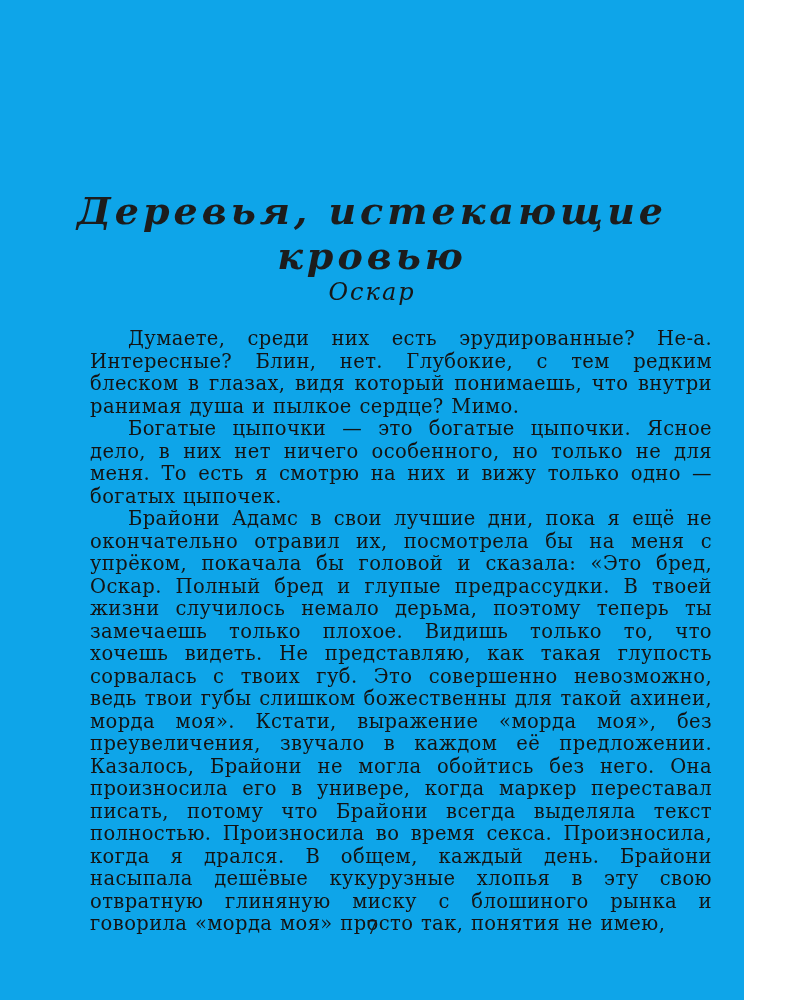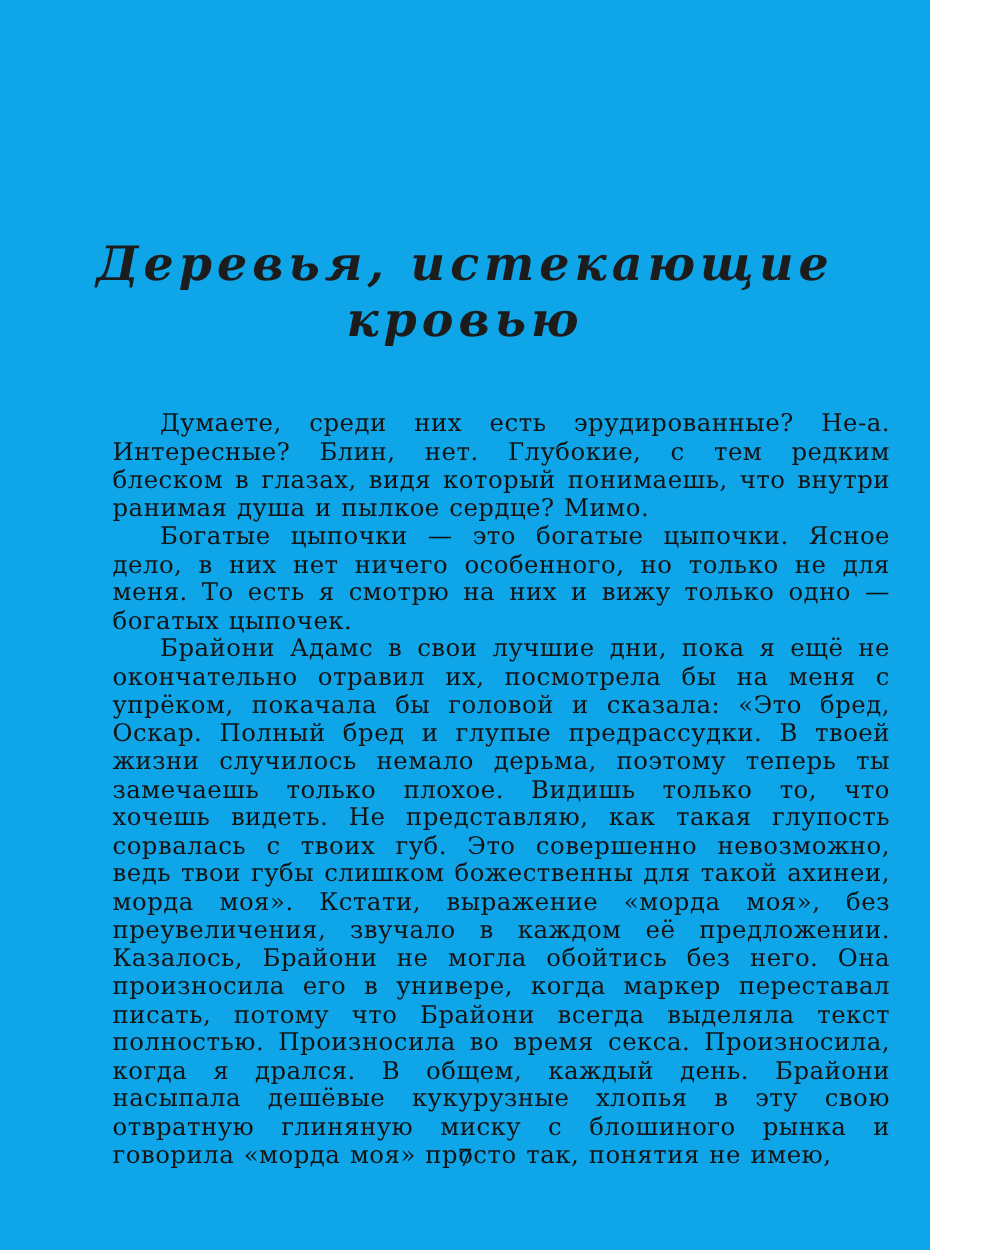--- a/index.html
+++ b/index.html
@@ -69,20 +69,21 @@
     color: #171717;
   }
 </style>
 </head>
 <body>
 
 <div class="page">
 
   <div class="chapter-title">Деревья, истекающие кровью</div>
 
+  <div class="section-title">Оскар</div>
 
   <div class="body-text">
       <p>Думаете, среди них есть эрудированные? Не-а. Интересные? Блин, нет. Глубокие, с тем редким блеском в глазах, видя который понимаешь, что внутри ранимая душа и пылкое сердце? Мимо.</p>
       <p>Богатые цыпочки — это богатые цыпочки. Ясное дело, в них нет ничего особенного, но только не для меня. То есть я смотрю на них и вижу только одно — богатых цыпочек.</p>
       <p>Брайони Адамс в свои лучшие дни, пока я ещё не окончательно отравил их, посмотрела бы на меня с упрёком, покачала бы головой и сказала: «Это бред, Оскар. Полный бред и глупые предрассудки. В твоей жизни случилось немало дерьма, поэтому теперь ты замечаешь только плохое. Видишь только то, что хочешь видеть. Не представляю, как такая глупость сорвалась с твоих губ. Это совершенно невозможно, ведь твои губы слишком божественны для такой ахинеи, морда моя». Кстати, выражение «морда моя», без преувеличения, звучало в каждом её предложении. Казалось, Брайони не могла обойтись без него. Она произносила его в универе, когда маркер переставал писать, потому что Брайони всегда выделяла текст полностью. Произносила во время секса. Произносила, когда я дрался. В общем, каждый день. Брайони насыпала дешёвые кукурузные хлопья в эту свою отвратную глиняную миску с блошиного рынка и говорила «морда моя» просто так, понятия не имею,</p>
     </div>
 
   <div class="page-number">7</div>
 
 </div>

